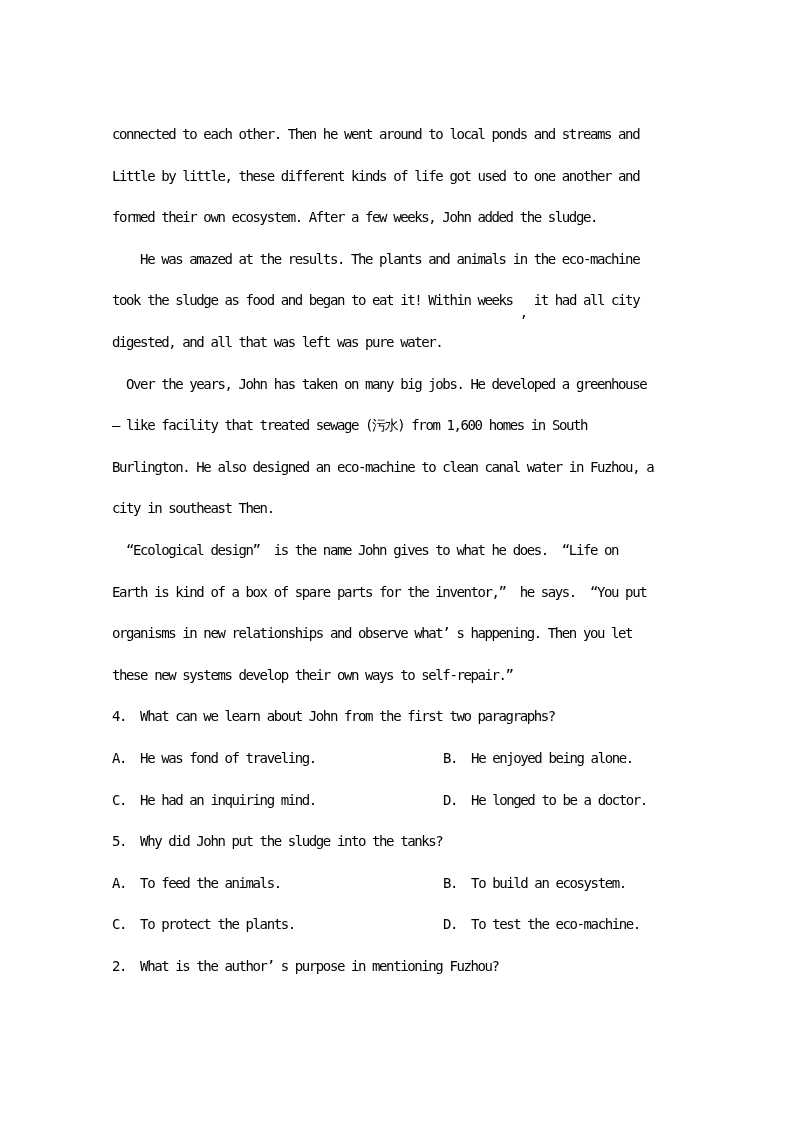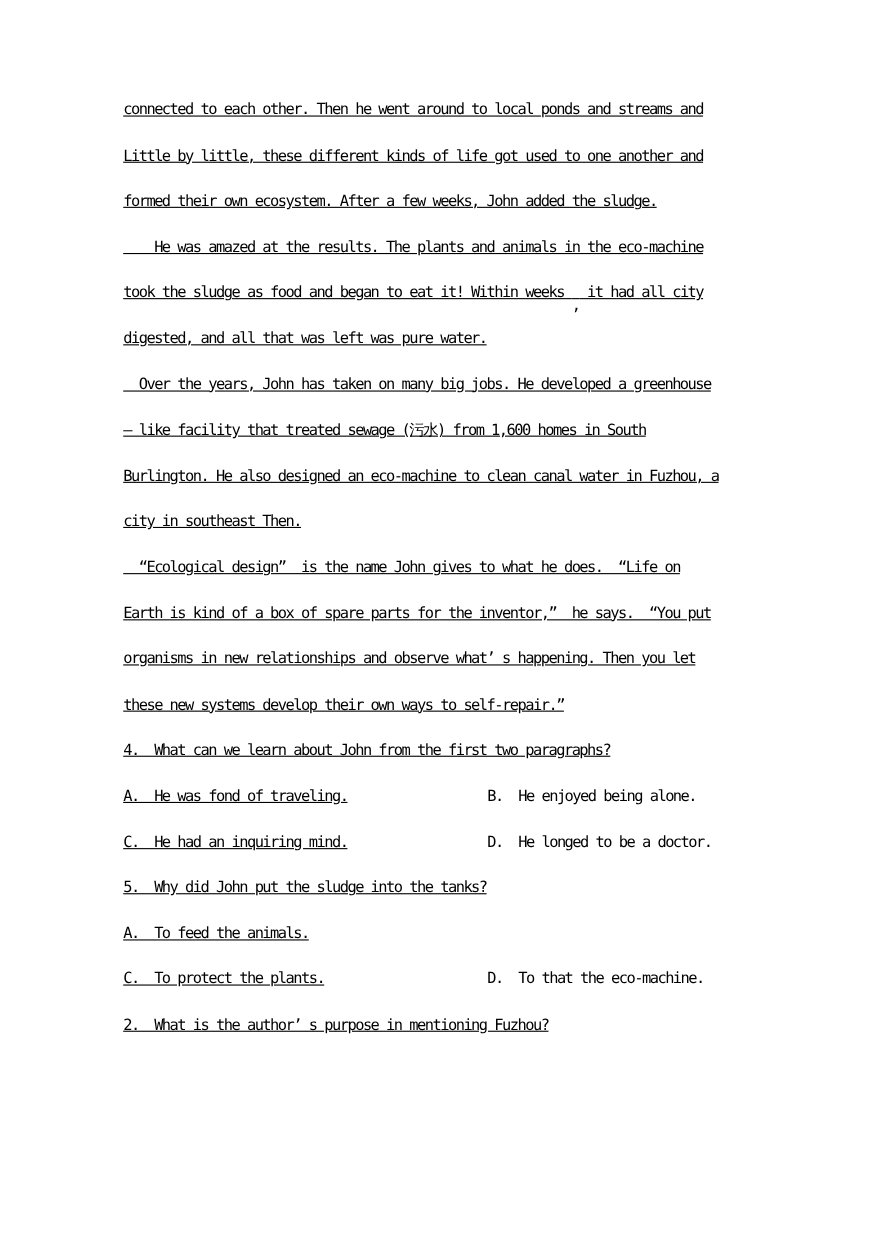--- a/index.html
+++ b/index.html
@@ -12,23 +12,22 @@
   }
   .page {
     position: relative;
     width: 794px;
     height: 1123px;
     background: #ffffff;
   }
   .doc {
     position: absolute;
     left: 112px;
-    top: 80px;
+    top: 114px;
     width: 580px;
-    text-decoration: underline;
   }
   .line {
     position: relative;
     height: 41.6px;
     line-height: 41.6px;
     white-space: pre;
     font-family: "DejaVu Sans Mono", "Liberation Mono", monospace;
     font-size: 14px;
     letter-spacing: -1.4px;
     color: #000000;
@@ -59,17 +58,17 @@
       <div class="line">Burlington. He also designed an eco-machine to clean canal water in Fuzhou, a</div>
       <div class="line">city in southeast Then.</div>
       <div class="line">  “Ecological design”  is the name John gives to what he does.  “Life on</div>
       <div class="line">Earth is kind of a box of spare parts for the inventor,”  he says.  “You put</div>
       <div class="line">organisms in new relationships and observe what’ s happening. Then you let</div>
       <div class="line">these new systems develop their own ways to self-repair.”</div>
       <div class="line">4.  What can we learn about John from the first two paragraphs?</div>
       <div class="line"><span>A.  He was fond of traveling.</span><span class="opt-right">B.  He enjoyed being alone.</span></div>
       <div class="line"><span>C.  He had an inquiring mind.</span><span class="opt-right">D.  He longed to be a doctor.</span></div>
       <div class="line">5.  Why did John put the sludge into the tanks?</div>
-      <div class="line"><span>A.  To feed the animals.</span></div>
-      <div class="line"><span>C.  To protect the plants.</span><span class="opt-right">D.  To that the eco-machine.</span></div>
+      <div class="line"><span>A.  To feed the animals.</span><span class="opt-right">B.  To build an ecosystem.</span></div>
+      <div class="line"><span>C.  To protect the plants.</span><span class="opt-right">D.  To test the eco-machine.</span></div>
       <div class="line">2.  What is the author’ s purpose in mentioning Fuzhou?</div>
     </div>
 </div>
 
 </body></html>

